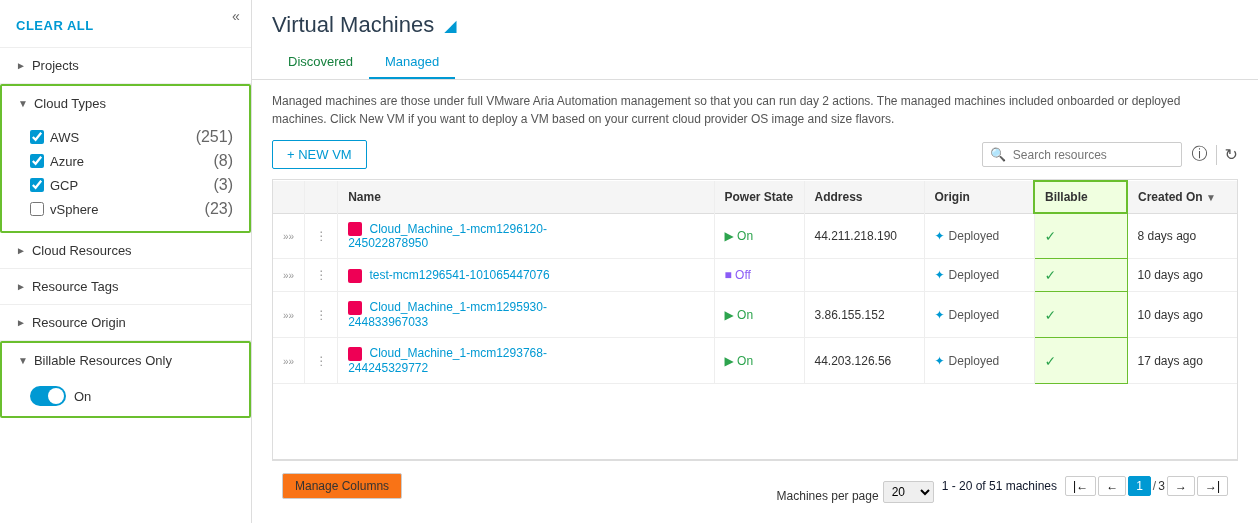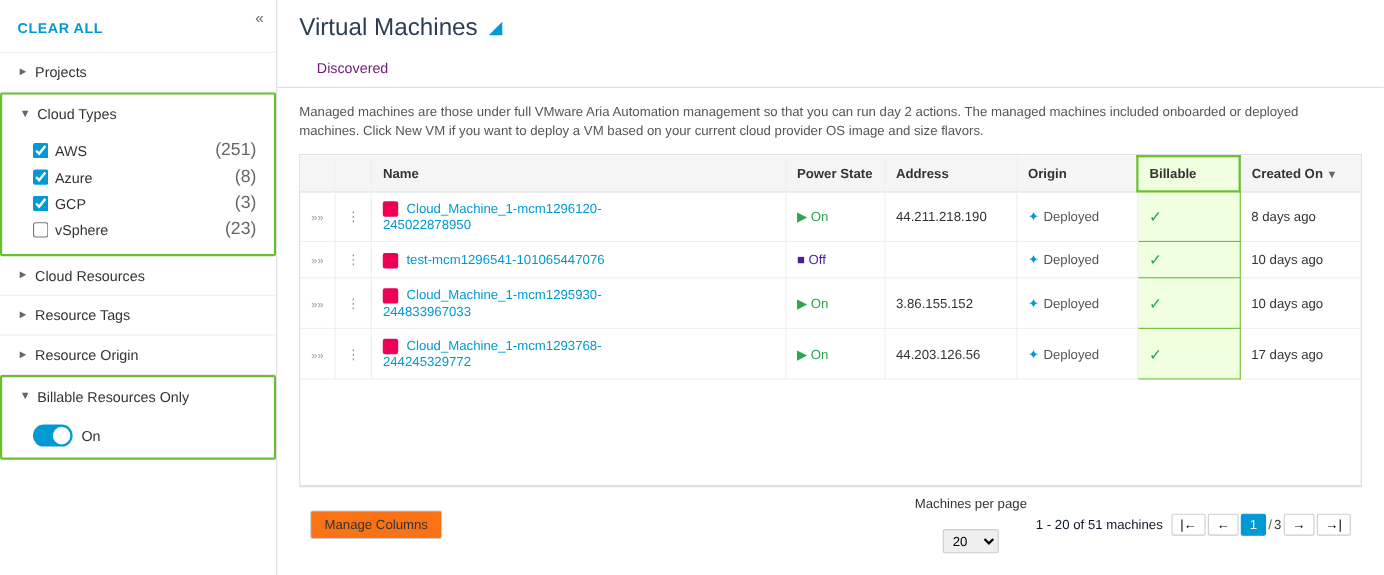--- a/index.html
+++ b/index.html
@@ -140,21 +140,21 @@
       color: #0099d3;
       font-size: 16px;
     }
     .tabs {
       display: flex;
       gap: 0;
     }
     .tab {
       padding: 8px 16px;
       cursor: pointer;
-      color: #701a75;
+      color: #15803d;
       font-size: 13px;
       border-bottom: 2px solid transparent;
     }
     .tab.active {
       color: #0099d3;
       border-bottom: 2px solid #0099d3;
       font-weight: 500;
     }
 
     .main-body {
@@ -268,21 +268,21 @@
       background: #f0ffe0;
       border: 2px solid #6abf2e;
     }
     .col-created { width: 110px; margin-left: 12px; }
 
     .expand-icon { color: #999; font-size: 10px; cursor: pointer; }
     .dots-icon { color: #999; cursor: pointer; }
     .vm-icon { display: inline-block; width: 14px; height: 14px; background: #e05; border-radius: 2px; margin-right: 4px; vertical-align: middle; }
     .name-link { color: #0099d3; cursor: pointer; text-decoration: none; }
     .power-on { color: #2da44e; display: flex; align-items: center; gap: 4px; }
-    .power-off { color: #4c1d95; display: flex; align-items: center; gap: 4px; }
+    .power-off { color: #8b5cf6; display: flex; align-items: center; gap: 4px; }
     .origin-cell { display: flex; align-items: center; gap: 4px; color: #555; }
     .origin-icon { color: #0099d3; }
     .check-icon { color: #2da44e; font-size: 14px; }
     .sort-icon { color: #666; font-size: 10px; }
 
     
     .table-footer {
       display: flex;
       align-items: center;
       justify-content: space-between;
@@ -299,23 +299,22 @@
       font-size: 12px;
       border-radius: 2px;
     }
     .pagination {
       display: flex;
       align-items: center;
       gap: 8px;
     }
     .per-page {
       display: flex;
-      align-items: center;
+      align-items: flex-end;
       gap: 4px;
-      flex-direction: column;
     }
     .per-page select {
       border: 1px solid #ccc;
       padding: 2px 4px;
       font-size: 12px;
       border-radius: 2px;
       margin-top: 12px;
     }
     .page-info { color: #0f172a; }
     .page-nav {
@@ -431,26 +430,39 @@
 </div>
 
 <div class="main">
   <div class="main-header">
     <div class="page-title-row">
       <span class="page-title">Virtual Machines</span>
       <span class="filter-icon">◢</span>
     </div>
     <div class="tabs">
       <div class="tab">Discovered</div>
+      <div class="tab active">Managed</div>
     </div>
   </div>
 
   <div class="main-body">
     <p class="description">Managed machines are those under full VMware Aria Automation management so that you can run day 2 actions. The managed machines included onboarded or deployed machines. Click New VM if you want to deploy a VM based on your current cloud provider OS image and size flavors.</p>
 
+    <div class="toolbar">
+      <button class="new-vm-btn">+ NEW VM</button>
+      <div class="search-box">
+        <span>🔍</span>
+        <input type="text" placeholder="Search resources" style="">
+      </div>
+      <div class="toolbar-icons">
+        <span class="toolbar-icon">ⓘ</span>
+        <span class="toolbar-divider"></span>
+        <span class="toolbar-icon">↻</span>
+      </div>
+    </div>
 
     <div class="table-wrapper">
       <table>
         <thead>
           <tr>
             <th class="col-expand"></th>
             <th class="col-actions"></th>
             <th class="col-name">Name</th>
             <th class="col-power">Power State</th>
             <th class="col-address">Address</th>

